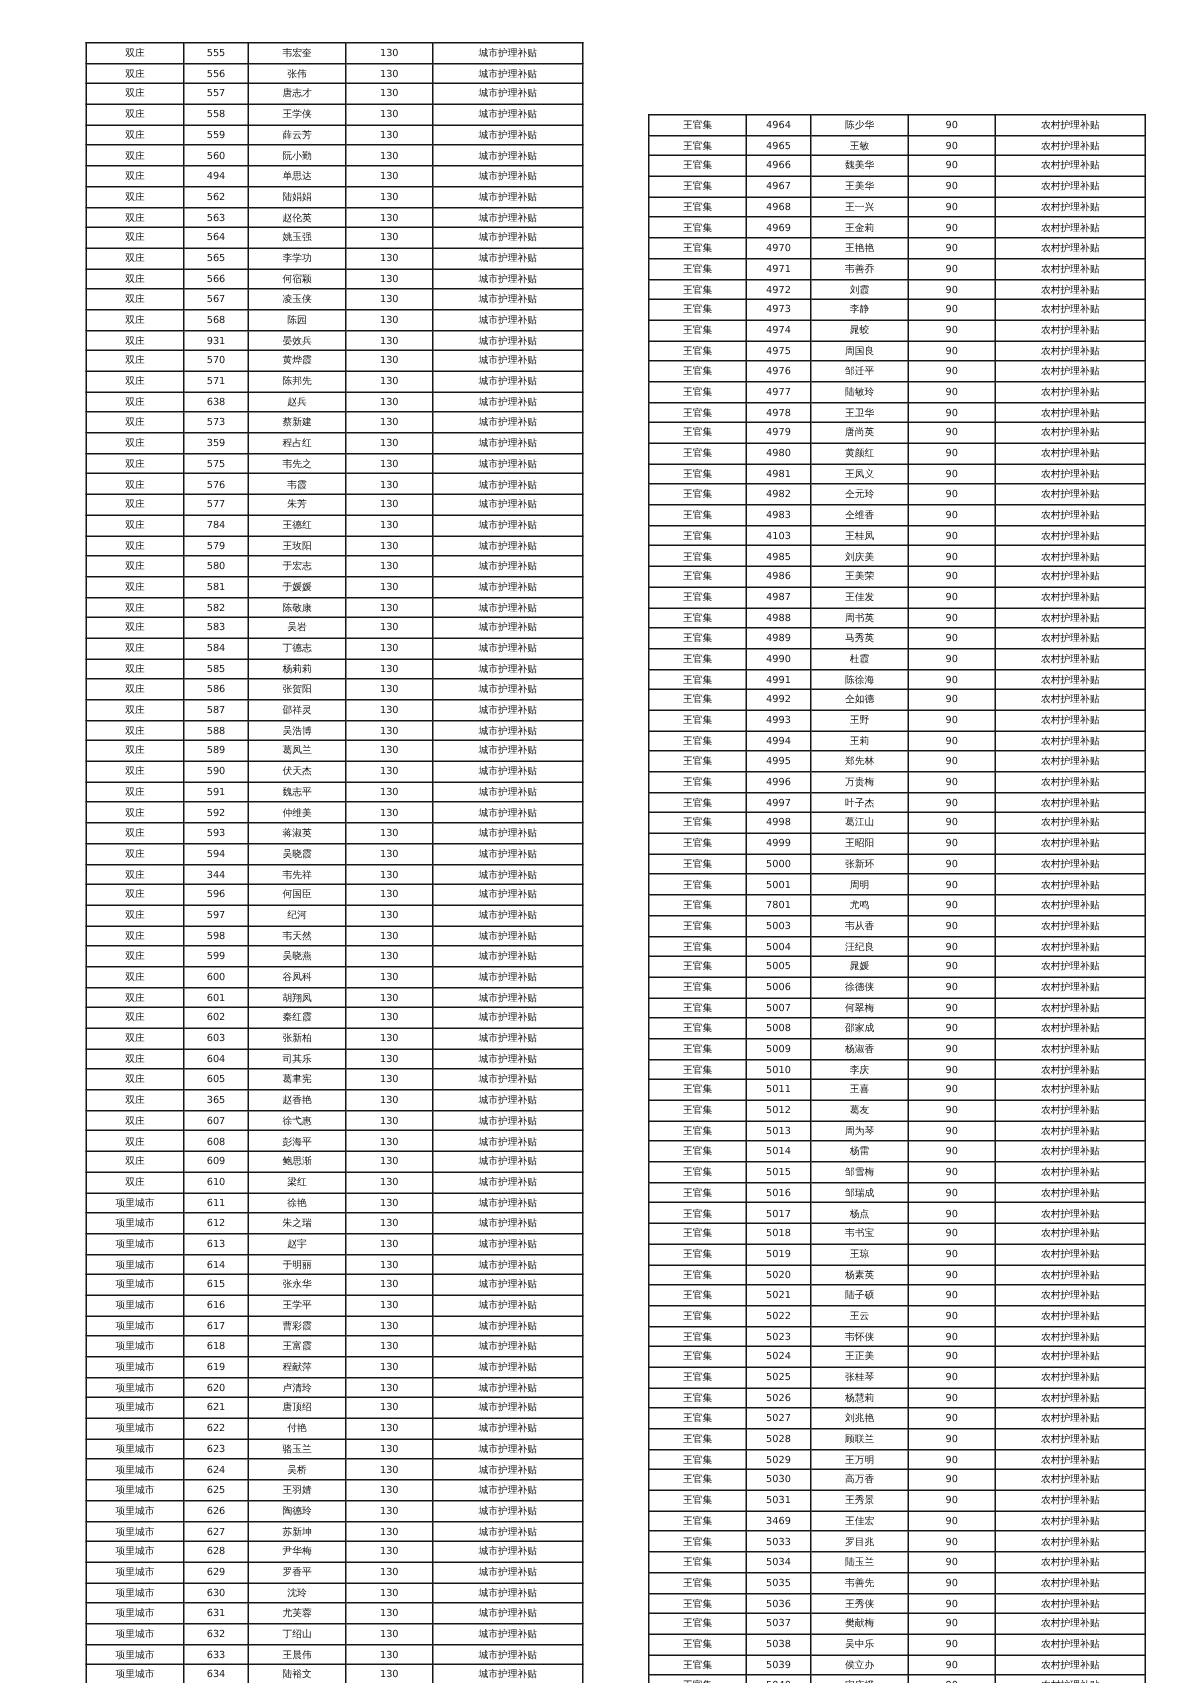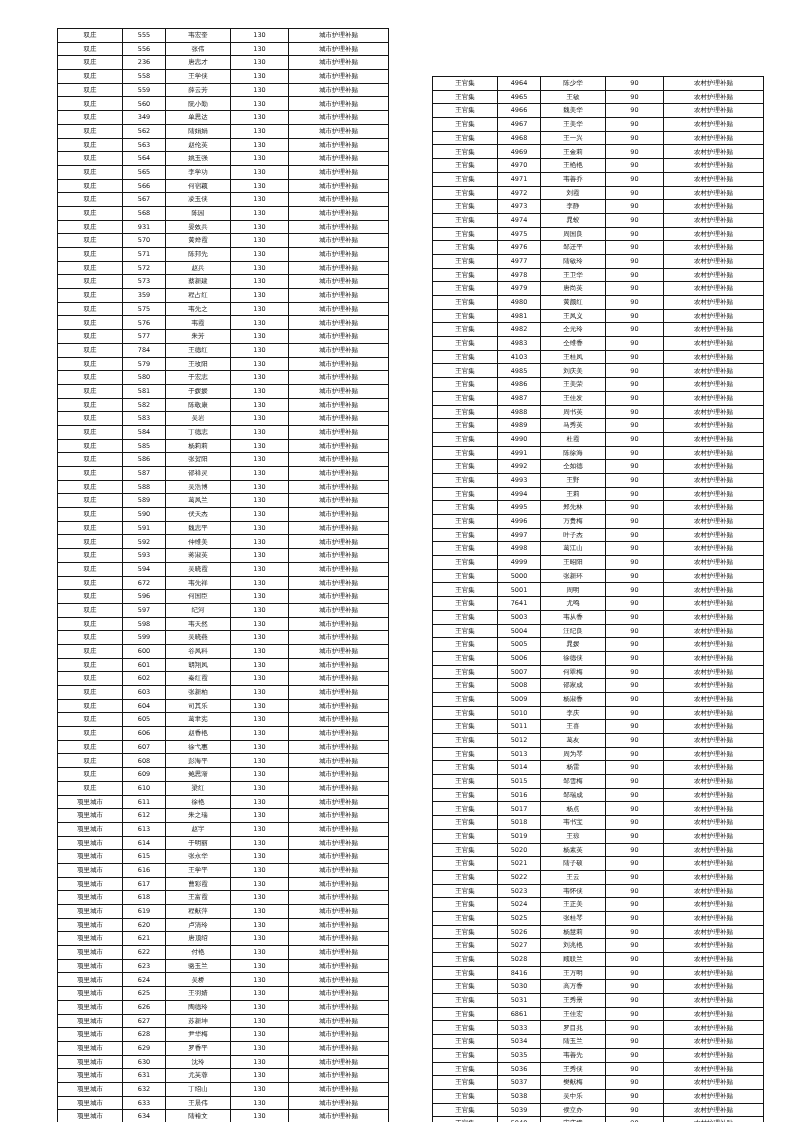--- a/index.html
+++ b/index.html
@@ -61,21 +61,21 @@
         </tr>
         <tr>
           <td>双庄</td>
           <td>556</td>
           <td>张伟</td>
           <td>130</td>
           <td>城市护理补贴</td>
         </tr>
         <tr>
           <td>双庄</td>
-          <td>236</td>
+          <td>557</td>
           <td>唐志才</td>
           <td>130</td>
           <td>城市护理补贴</td>
         </tr>
         <tr>
           <td>双庄</td>
           <td>558</td>
           <td>王学侠</td>
           <td>130</td>
           <td>城市护理补贴</td>
@@ -89,21 +89,21 @@
         </tr>
         <tr>
           <td>双庄</td>
           <td>560</td>
           <td>阮小勤</td>
           <td>130</td>
           <td>城市护理补贴</td>
         </tr>
         <tr>
           <td>双庄</td>
-          <td>349</td>
+          <td>494</td>
           <td>单思达</td>
           <td>130</td>
           <td>城市护理补贴</td>
         </tr>
         <tr>
           <td>双庄</td>
           <td>562</td>
           <td>陆娟娟</td>
           <td>130</td>
           <td>城市护理补贴</td>
@@ -166,21 +166,21 @@
         </tr>
         <tr>
           <td>双庄</td>
           <td>571</td>
           <td>陈邦先</td>
           <td>130</td>
           <td>城市护理补贴</td>
         </tr>
         <tr>
           <td>双庄</td>
-          <td>572</td>
+          <td>638</td>
           <td>赵兵</td>
           <td>130</td>
           <td>城市护理补贴</td>
         </tr>
         <tr>
           <td>双庄</td>
           <td>573</td>
           <td>蔡新建</td>
           <td>130</td>
           <td>城市护理补贴</td>
@@ -327,21 +327,21 @@
         </tr>
         <tr>
           <td>双庄</td>
           <td>594</td>
           <td>吴晓霞</td>
           <td>130</td>
           <td>城市护理补贴</td>
         </tr>
         <tr>
           <td>双庄</td>
-          <td>672</td>
+          <td>344</td>
           <td>韦先祥</td>
           <td>130</td>
           <td>城市护理补贴</td>
         </tr>
         <tr>
           <td>双庄</td>
           <td>596</td>
           <td>何国臣</td>
           <td>130</td>
           <td>城市护理补贴</td>
@@ -404,21 +404,21 @@
         </tr>
         <tr>
           <td>双庄</td>
           <td>605</td>
           <td>葛聿宪</td>
           <td>130</td>
           <td>城市护理补贴</td>
         </tr>
         <tr>
           <td>双庄</td>
-          <td>606</td>
+          <td>365</td>
           <td>赵香艳</td>
           <td>130</td>
           <td>城市护理补贴</td>
         </tr>
         <tr>
           <td>双庄</td>
           <td>607</td>
           <td>徐弋惠</td>
           <td>130</td>
           <td>城市护理补贴</td>
@@ -885,21 +885,21 @@
         </tr>
         <tr>
           <td>王官集</td>
           <td>5001</td>
           <td>周明</td>
           <td>90</td>
           <td>农村护理补贴</td>
         </tr>
         <tr>
           <td>王官集</td>
-          <td>7641</td>
+          <td>7801</td>
           <td>尤鸣</td>
           <td>90</td>
           <td>农村护理补贴</td>
         </tr>
         <tr>
           <td>王官集</td>
           <td>5003</td>
           <td>韦从香</td>
           <td>90</td>
           <td>农村护理补贴</td>
@@ -1074,42 +1074,42 @@
         </tr>
         <tr>
           <td>王官集</td>
           <td>5028</td>
           <td>顾联兰</td>
           <td>90</td>
           <td>农村护理补贴</td>
         </tr>
         <tr>
           <td>王官集</td>
-          <td>8416</td>
+          <td>5029</td>
           <td>王万明</td>
           <td>90</td>
           <td>农村护理补贴</td>
         </tr>
         <tr>
           <td>王官集</td>
           <td>5030</td>
           <td>高万香</td>
           <td>90</td>
           <td>农村护理补贴</td>
         </tr>
         <tr>
           <td>王官集</td>
           <td>5031</td>
           <td>王秀景</td>
           <td>90</td>
           <td>农村护理补贴</td>
         </tr>
         <tr>
           <td>王官集</td>
-          <td>6861</td>
+          <td>3469</td>
           <td>王佳宏</td>
           <td>90</td>
           <td>农村护理补贴</td>
         </tr>
         <tr>
           <td>王官集</td>
           <td>5033</td>
           <td>罗目兆</td>
           <td>90</td>
           <td>农村护理补贴</td>

